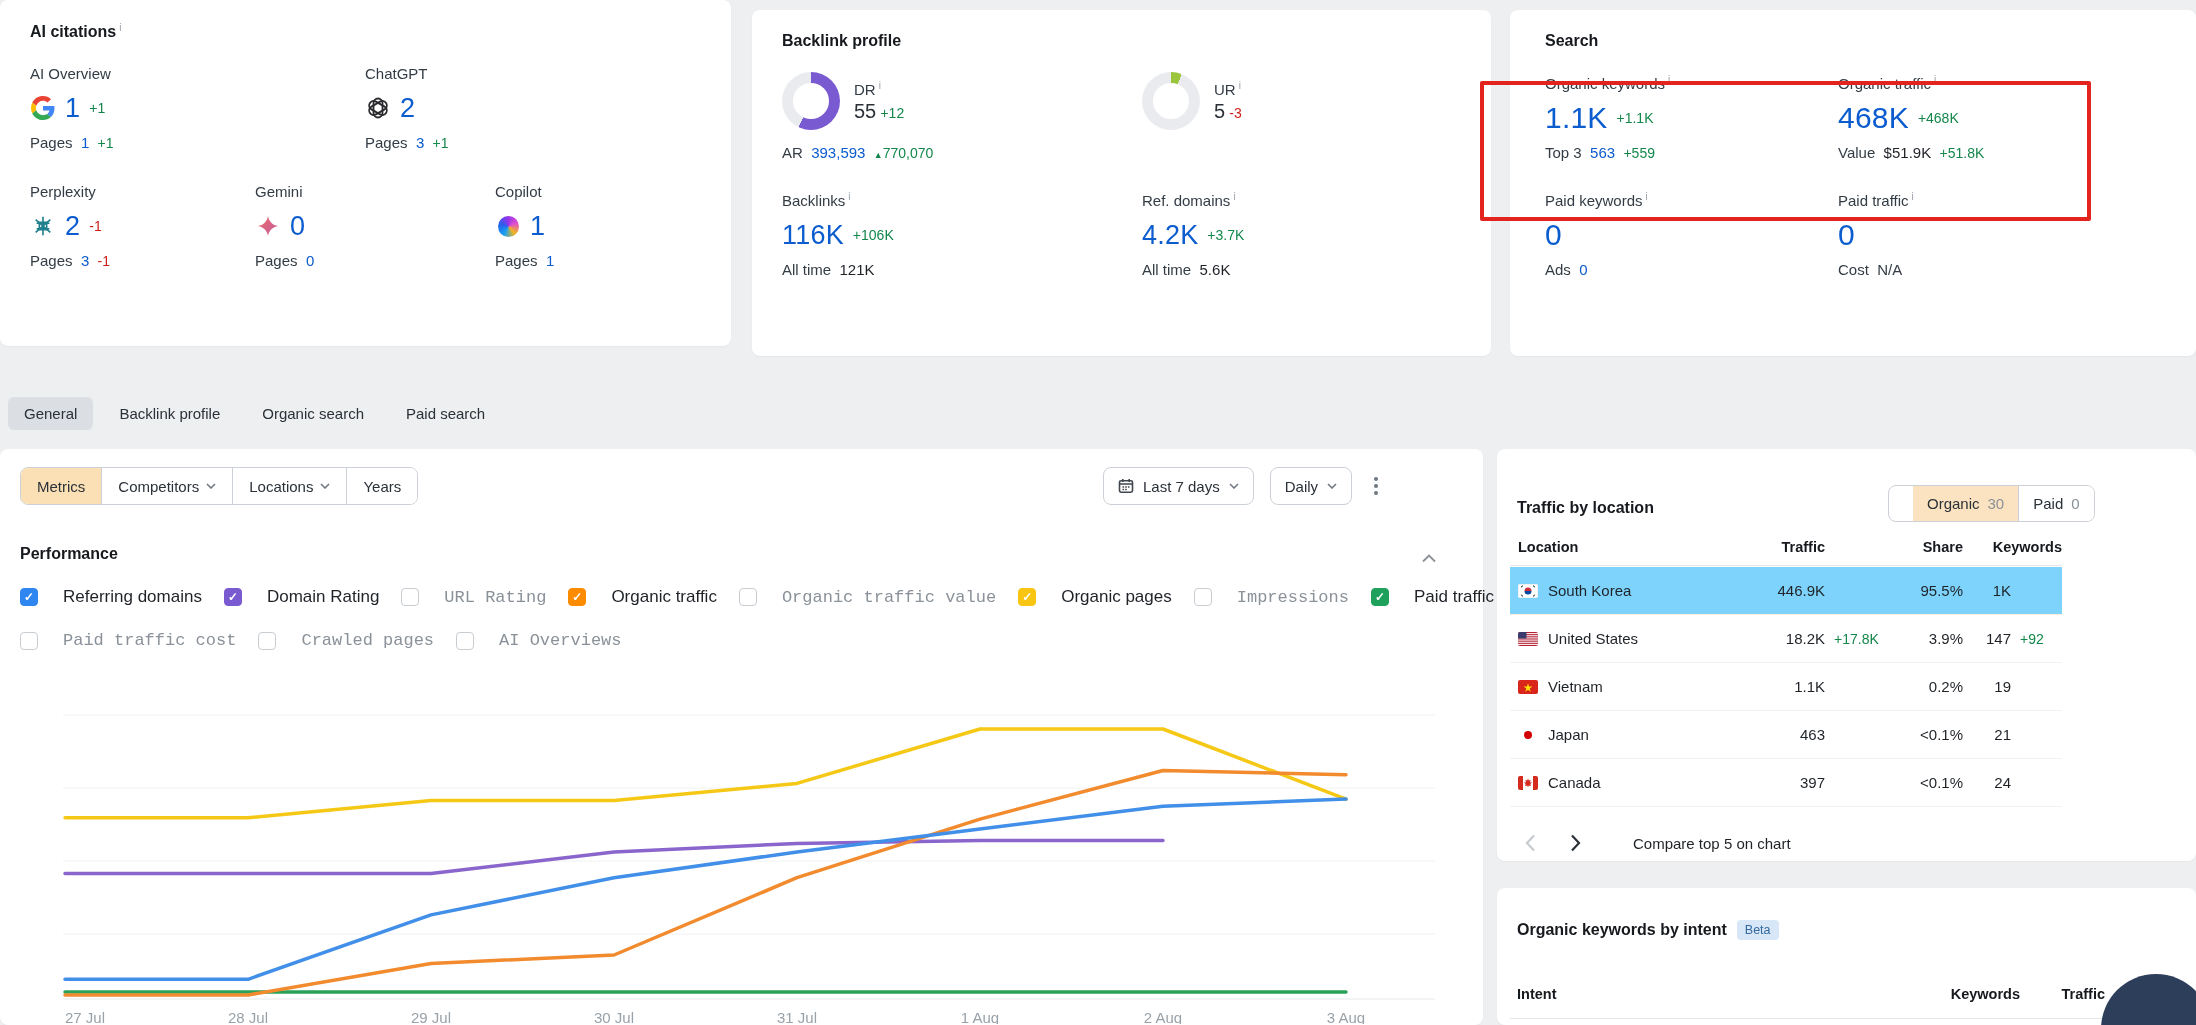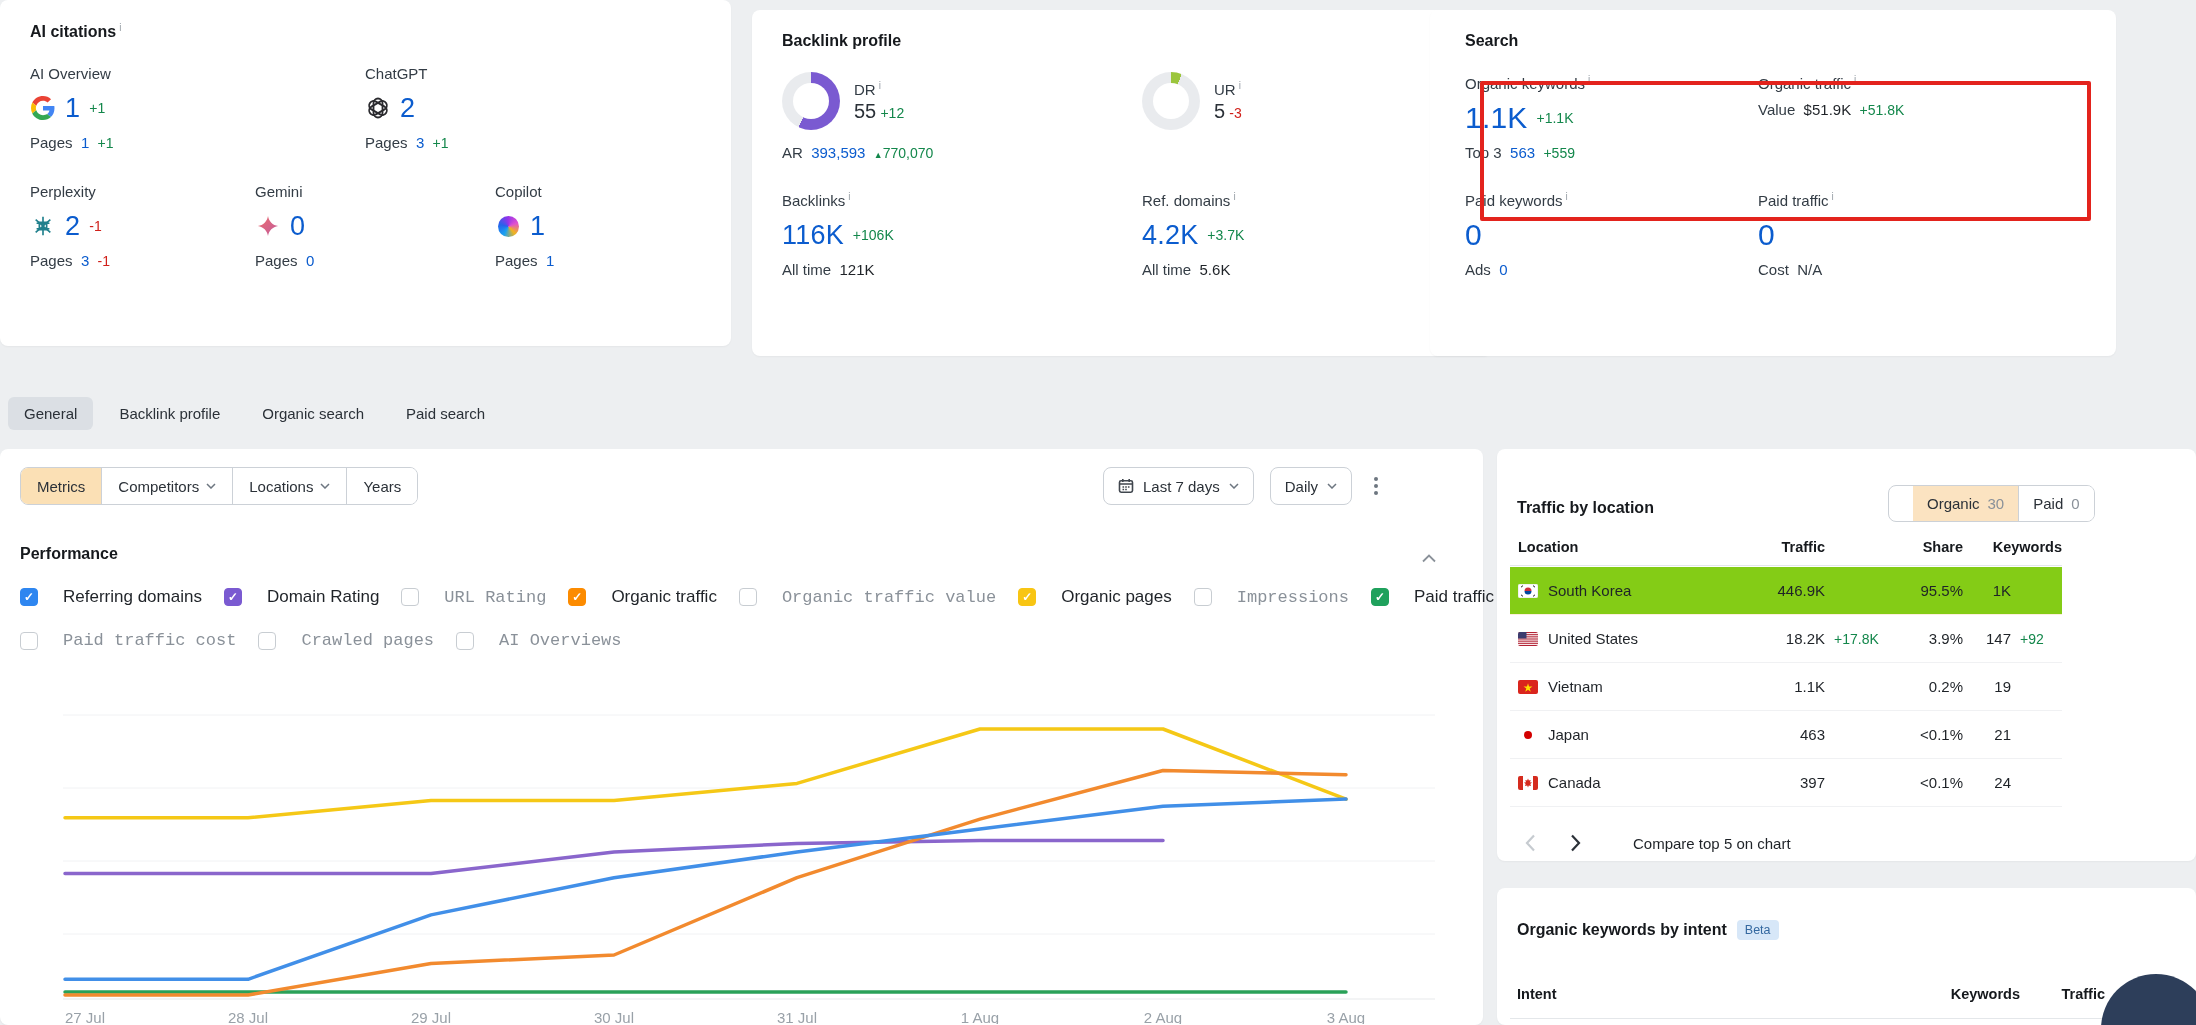--- a/index.html
+++ b/index.html
@@ -31,21 +31,21 @@
   .vrow { display:flex; align-items:center; gap:9px; margin-bottom:8px; min-height:34px; }
   .icon-badge { display:inline-flex; width:26px; height:26px; align-items:center; justify-content:center; }
 
   #card-backlink { left:752px; top:10px; width:739px; height:346px; padding:22px 30px; }
   .bl-grid { display:grid; grid-template-columns:360px 1fr; margin-top:22px; }
   .donut { width:58px; height:58px; border-radius:50%; position:relative; flex:0 0 auto; }
   .donut::after { content:""; position:absolute; left:11px; top:11px; width:36px; height:36px; border-radius:50%; background:#fff; }
   .dr-row { display:flex; gap:14px; align-items:center; }
   .dr-meta .lbl { margin-bottom:2px; }
 
-  #card-search { left:1430px; top:10px; width:686px; height:346px; padding:22px 35px; }
+  #card-search { left:1510px; top:10px; width:686px; height:346px; padding:22px 35px; }
   .se-grid { display:grid; grid-template-columns:293px 1fr; margin-top:24px; }
   .se-grid2 { display:grid; grid-template-columns:293px 1fr; margin-top:30px; }
   .big30 { font-size:30px; }
 
   #red-annotation { position:absolute; left:1480px; top:81px; width:611px; height:140px;
     border:4px solid #e3231d; border-radius:2px; z-index:6; pointer-events:none; }
 
   
   #tabbar { position:absolute; left:8px; top:397px; display:flex; gap:10px; align-items:center; }
   .tab { padding:8px 16px; font-size:15px; color:#2b3138; border-radius:6px; cursor:pointer; white-space:nowrap; }
@@ -80,21 +80,21 @@
   .toggle { position:absolute; left:391px; top:36px; display:flex; border:1px solid #ccd1d7; border-radius:8px; overflow:hidden; height:37px; }
   .toggle .tg { display:flex; align-items:center; gap:8px; padding:0 14px; font-size:15px; color:#2b3138; background:#fff; cursor:pointer; }
   .toggle .tg.sel { background:#fbe3c1;margin-left:24px; }
   .toggle .cnt { color:#8a9199; }
   .tl-grid { display:grid; grid-template-columns:215px 100px 66px 72px 48px 51px; align-items:center; }
   #tl-header { position:absolute; left:13px; top:90px; width:552px; font-weight:700; font-size:14.5px; color:#16191d; }
   #tl-header .r { text-align:right; }
   #tl-divider { position:absolute; left:13px; top:116px; width:552px; height:1px; background:#e4e7ea; }
   #tl-rows { position:absolute; left:13px; top:118px; width:552px; }
   .tl-row { height:48px; border-bottom:1px solid #f0f1f3; padding:0 0; cursor:pointer; }
-  .tl-row.hl { background:#84cc16; border-bottom-color:#fdeedb; }
+  .tl-row.hl { background:#7dd3fc; border-bottom-color:#fdeedb; }
   .tl-row .loc { display:flex; align-items:center; gap:10px; padding-left:8px; color:#1f2328; }
   .tl-row .r { text-align:right; color:#1f2328; }
   .tl-row .d { padding-left:9px; font-size:14px; }
   .flag { width:20px; height:14px; border-radius:2px; overflow:hidden; flex:0 0 auto; display:block; }
   #tl-footer { position:absolute; left:28px; top:385px; display:flex; align-items:center; gap:34px; }
   #tl-footer .pg { cursor:pointer; display:flex; align-items:center; }
   #compare-label { font-size:15px; color:#1f2328; margin-left:18px; cursor:pointer; }
 
   
   #card-intent { left:1497px; top:888px; width:699px; height:137px; border-radius:8px; }
@@ -248,20 +248,24 @@
     <div class="metric">
       <div class="lbl"><span>Organic keywords</span><sup class="info-i">i</sup></div>
       <div class="vrow" style="margin-top:8px;">
         <span class="big big30">1.1K</span>
         <span class="delta pos">+1.1K</span>
       </div>
       <div class="subline"><span>Top 3</span>&nbsp; <span class="num-blue">563</span>&nbsp; <span class="delta pos">+559</span></div>
     </div>
     <div class="metric">
       <div class="lbl"><span>Organic traffic</span><sup class="info-i">i</sup></div>
+      <div class="vrow" style="margin-top:8px;">
+        <span class="big big30">468K</span>
+        <span class="delta pos">+468K</span>
+      </div>
       <div class="subline"><span>Value</span>&nbsp; <b>$51.9K</b>&nbsp; <span class="delta pos">+51.8K</span></div>
     </div>
   </div>
   <div class="se-grid2">
     <div class="metric">
       <div class="lbl"><span>Paid keywords</span><sup class="info-i">i</sup></div>
       <div class="vrow" style="margin-top:8px;">
         <span class="big big30">0</span>
       </div>
       <div class="subline"><span>Ads</span>&nbsp; <span class="num-blue">0</span></div>

